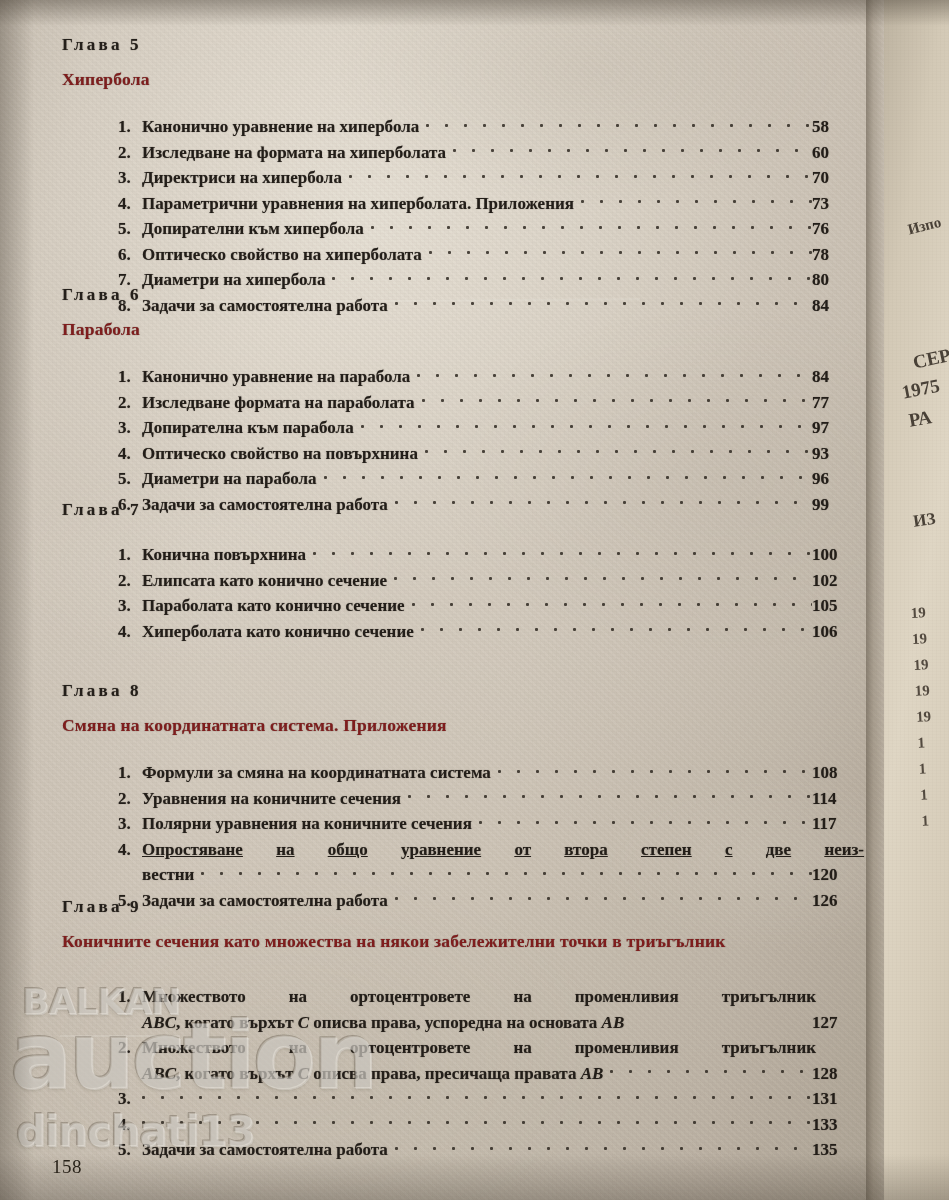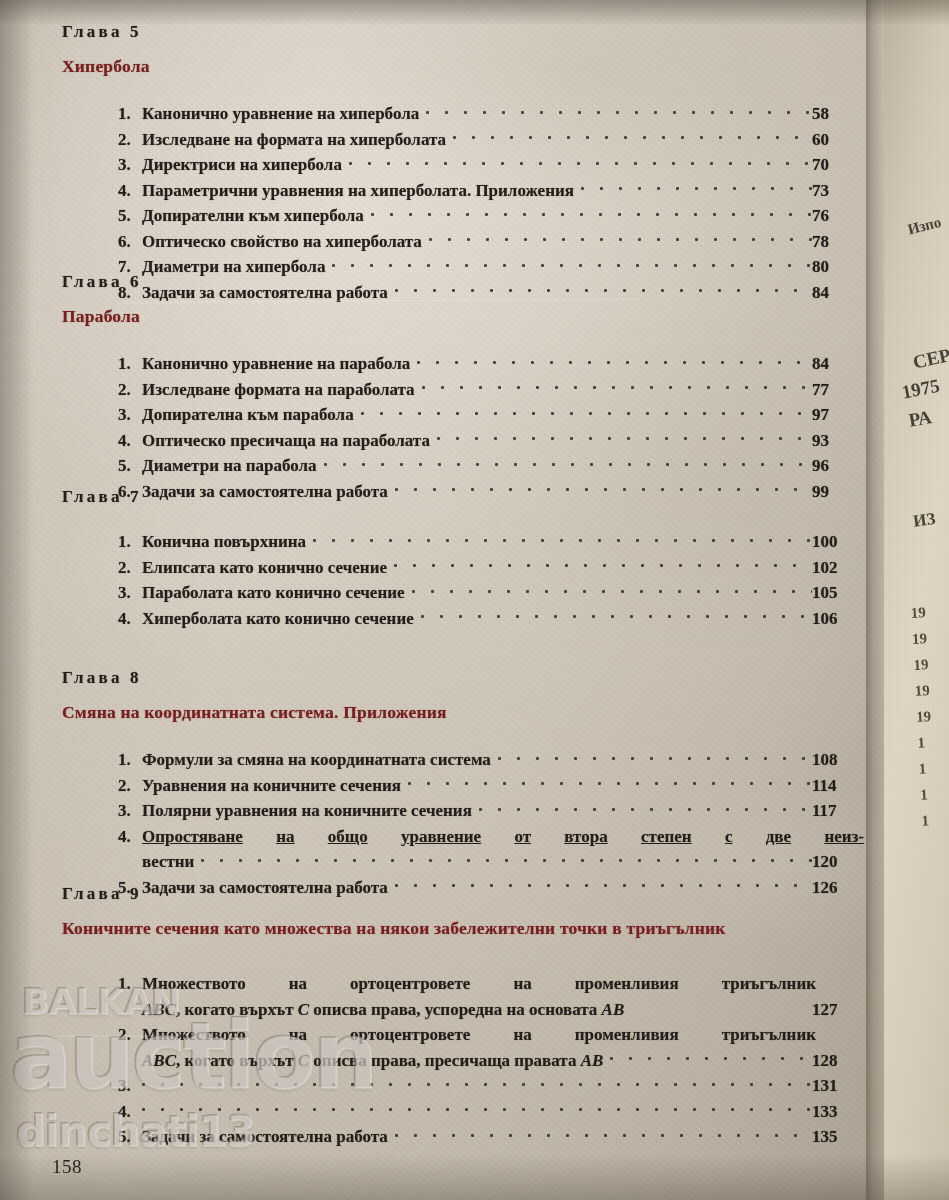--- a/index.html
+++ b/index.html
@@ -105,21 +105,21 @@
     font-size: 15px;
     line-height: 26px;
     transform: rotate(-3deg);
     transform-origin: left top;
     opacity: .85;
   }
 
   
   .content {
     position: absolute;
-    left: 0; top: 0;
+    left: 0; top: 13px;
     width: 866px;
     height: 1140px;
     color: #241f1a;
   }
 
   .chapter-block { position: absolute; left: 0; width: 866px; }
 
   .chapter-label {
     font-size: 17px;
     font-weight: bold;
@@ -383,21 +383,21 @@
               <div class="toc-row">
                 <span class="toc-num">3.</span>
                 <span class="toc-text">Допирателна към парабола</span>
                 <span class="toc-leader"></span>
                 <span class="toc-page">97</span>
               </div>
             </li>
             <li class="toc-item">
               <div class="toc-row">
                 <span class="toc-num">4.</span>
-                <span class="toc-text">Оптическо пресичаща на параболата</span>
+                <span class="toc-text">Оптическо свойство на повърхнина</span>
                 <span class="toc-leader"></span>
                 <span class="toc-page">93</span>
               </div>
             </li>
             <li class="toc-item">
               <div class="toc-row">
                 <span class="toc-num">5.</span>
                 <span class="toc-text">Диаметри на парабола</span>
                 <span class="toc-leader"></span>
                 <span class="toc-page">96</span>

